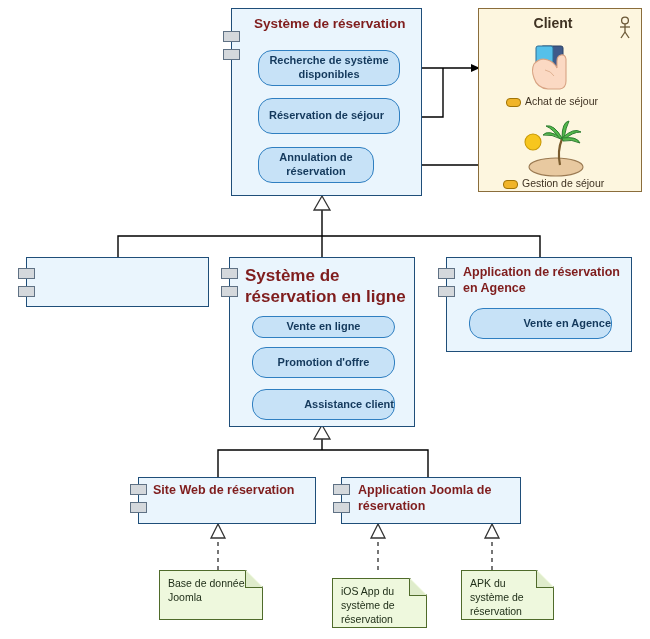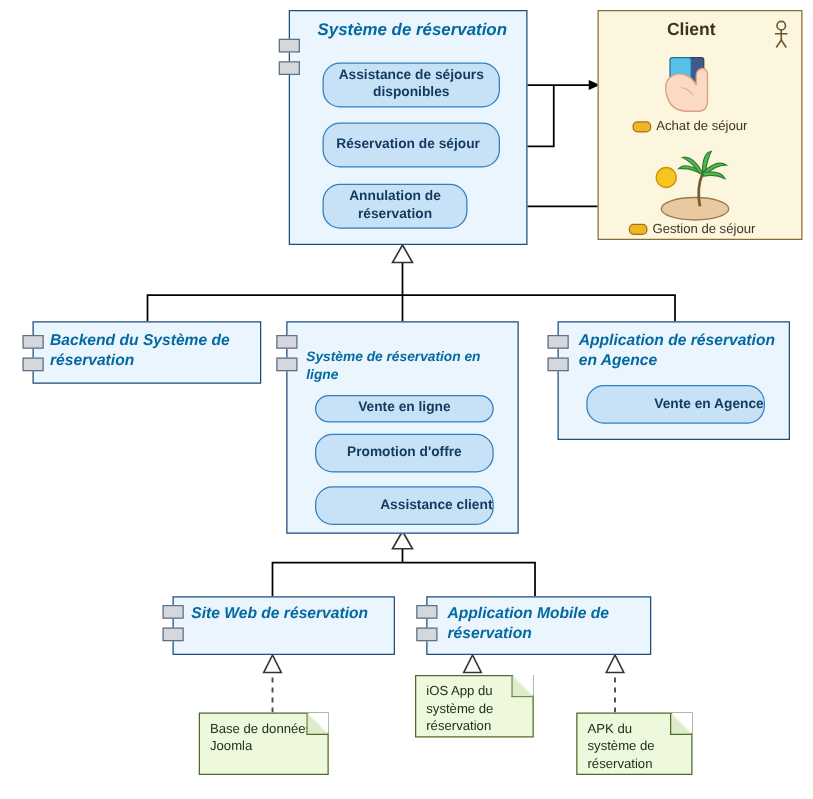--- a/index.html
+++ b/index.html
@@ -2,21 +2,21 @@
 <html><head>
 <meta charset="utf-8">
 <style>
   html,body{margin:0;padding:0;background:#ffffff;}
   body{width:650px;height:639px;overflow:hidden;
        font-family:"Liberation Sans","DejaVu Sans",sans-serif;}
   #canvas{position:relative;width:650px;height:639px;}
 
   
   .comp{position:absolute;background:#eaf5fd;border:1.5px solid #1f4e79;box-sizing:border-box;}
-  .comp-title{position:absolute;font-weight:bold;color:#0369a1;line-height:1.25;font-style:italic;}
+  .comp-title{position:absolute;font-weight:bold;color:#7f1d1d;line-height:1.25;}
   .port{position:absolute;width:17px;height:11px;background:#d4d8dc;border:1.3px solid #5f7184;box-sizing:border-box;}
 
   
   .iface{position:absolute;background:#c7e2f7;border:1.4px solid #2f7fc1;border-radius:14px;
          box-sizing:border-box;display:flex;align-items:center;color:#14395c;
          font-weight:bold;font-size:11px;line-height:1.25;}
   .iface.center{justify-content:center;text-align:center;}
 
   
   .actorbox{position:absolute;background:#fdf6df;border:1.5px solid #8a6d3b;box-sizing:border-box;}
@@ -66,21 +66,21 @@
     <polygon points="492,524 485,538 499,538" fill="#ffffff" stroke="#333" stroke-width="1.3"></polygon>
   </svg>
 
   <div class="comp" style="left:231px;top:8px;width:191px;height:188px;">
   </div>
   <div class="port" style="left:223px;top:31px;"></div>
   <div class="port" style="left:223px;top:49px;"></div>
   <div class="comp-title" style="left:254px;top:16px;width:164px;font-size:13.5px;">Système de réservation</div>
 
   <div class="iface center" style="left:258px;top:50px;width:142px;height:36px;">
-    <span style="padding:0 10px;">Assistance de séjours disponibles</span>
+    <span style="padding:0 10px;">Recherche de système disponibles</span>
   </div>
   <div class="iface center" style="left:258px;top:98px;width:142px;height:36px;">
     <span style="padding:0 10px;text-align:left;width:100%;">Réservation de séjour</span>
   </div>
   <div class="iface center" style="left:258px;top:147px;width:116px;height:36px;">
     <span style="padding:0 10px;">Annulation de réservation</span>
   </div>
 
   <div class="actorbox" style="left:478px;top:8px;width:164px;height:184px;"></div>
   <div class="actorbox-title" style="left:478px;top:15px;width:150px;text-align:center;">Client</div>
@@ -117,26 +117,25 @@
       <path d="M562,138 q15,-2 18,5 q-8,-4 -17,-2 z"></path>
     </g>
   </svg>
   <div class="actor-label" style="left:503px;top:177px;">
     <span class="pillicon"></span><span>Gestion de séjour</span>
   </div>
 
   <div class="comp" style="left:26px;top:257px;width:183px;height:50px;"></div>
   <div class="port" style="left:18px;top:268px;"></div>
   <div class="port" style="left:18px;top:286px;"></div>
-  <div class="comp-title" style="left:40px;top:265px;width:163px;font-size:12.5px;">Backend du Système de réservation</div>
 
   <div class="comp" style="left:229px;top:257px;width:186px;height:170px;"></div>
   <div class="port" style="left:221px;top:268px;"></div>
   <div class="port" style="left:221px;top:286px;"></div>
-  <div class="comp-title" style="left:245px;top:265px;width:168px;font-size:11px;margin-top:15px;">Système de réservation en ligne</div>
+  <div class="comp-title" style="left:245px;top:265px;width:168px;font-size:17px;">Système de réservation en ligne</div>
 
   <div class="iface center" style="left:252px;top:316px;width:143px;height:22px;justify-content:center;">
     <span style="width:100%;text-align:center;">Vente en ligne</span>
   </div>
   <div class="iface center" style="left:252px;top:347px;width:143px;height:31px;">
     <span style="width:100%;text-align:center;">Promotion d'offre</span>
   </div>
   <div class="iface center" style="left:252px;top:389px;width:143px;height:31px;">
     <span style="width:100%;text-align:right;">Assistance client</span>
   </div>
@@ -150,29 +149,29 @@
   </div>
 
   <div class="comp" style="left:138px;top:477px;width:178px;height:47px;"></div>
   <div class="port" style="left:130px;top:484px;"></div>
   <div class="port" style="left:130px;top:502px;"></div>
   <div class="comp-title" style="left:153px;top:483px;width:160px;font-size:12.5px;">Site Web de réservation</div>
 
   <div class="comp" style="left:341px;top:477px;width:180px;height:47px;"></div>
   <div class="port" style="left:333px;top:484px;"></div>
   <div class="port" style="left:333px;top:502px;"></div>
-  <div class="comp-title" style="left:358px;top:483px;width:160px;font-size:12.5px;">Application Mobile de réservation</div>
+  <div class="comp-title" style="left:358px;top:483px;width:160px;font-size:12.5px;">Application Joomla de réservation</div>
 
   <div class="note" style="left:159px;top:570px;width:104px;height:50px;">
     <span class="foldcut"></span>
     <span class="fold" style="clip-path:polygon(0 0,100% 100%,0 100%);"></span>
     <span>Base de données Joomla</span>
   </div>
 
-  <div class="note" style="left:332px;top:540px;width:95px;height:50px;">
+  <div class="note" style="left:332px;top:578px;width:95px;height:50px;">
     <span class="foldcut"></span>
     <span class="fold" style="clip-path:polygon(0 0,100% 100%,0 100%);"></span>
     <span>iOS App du système de réservation</span>
   </div>
 
   <div class="note" style="left:461px;top:570px;width:93px;height:50px;">
     <span class="foldcut"></span>
     <span class="fold" style="clip-path:polygon(0 0,100% 100%,0 100%);"></span>
     <span>APK du système de réservation</span>
   </div>

